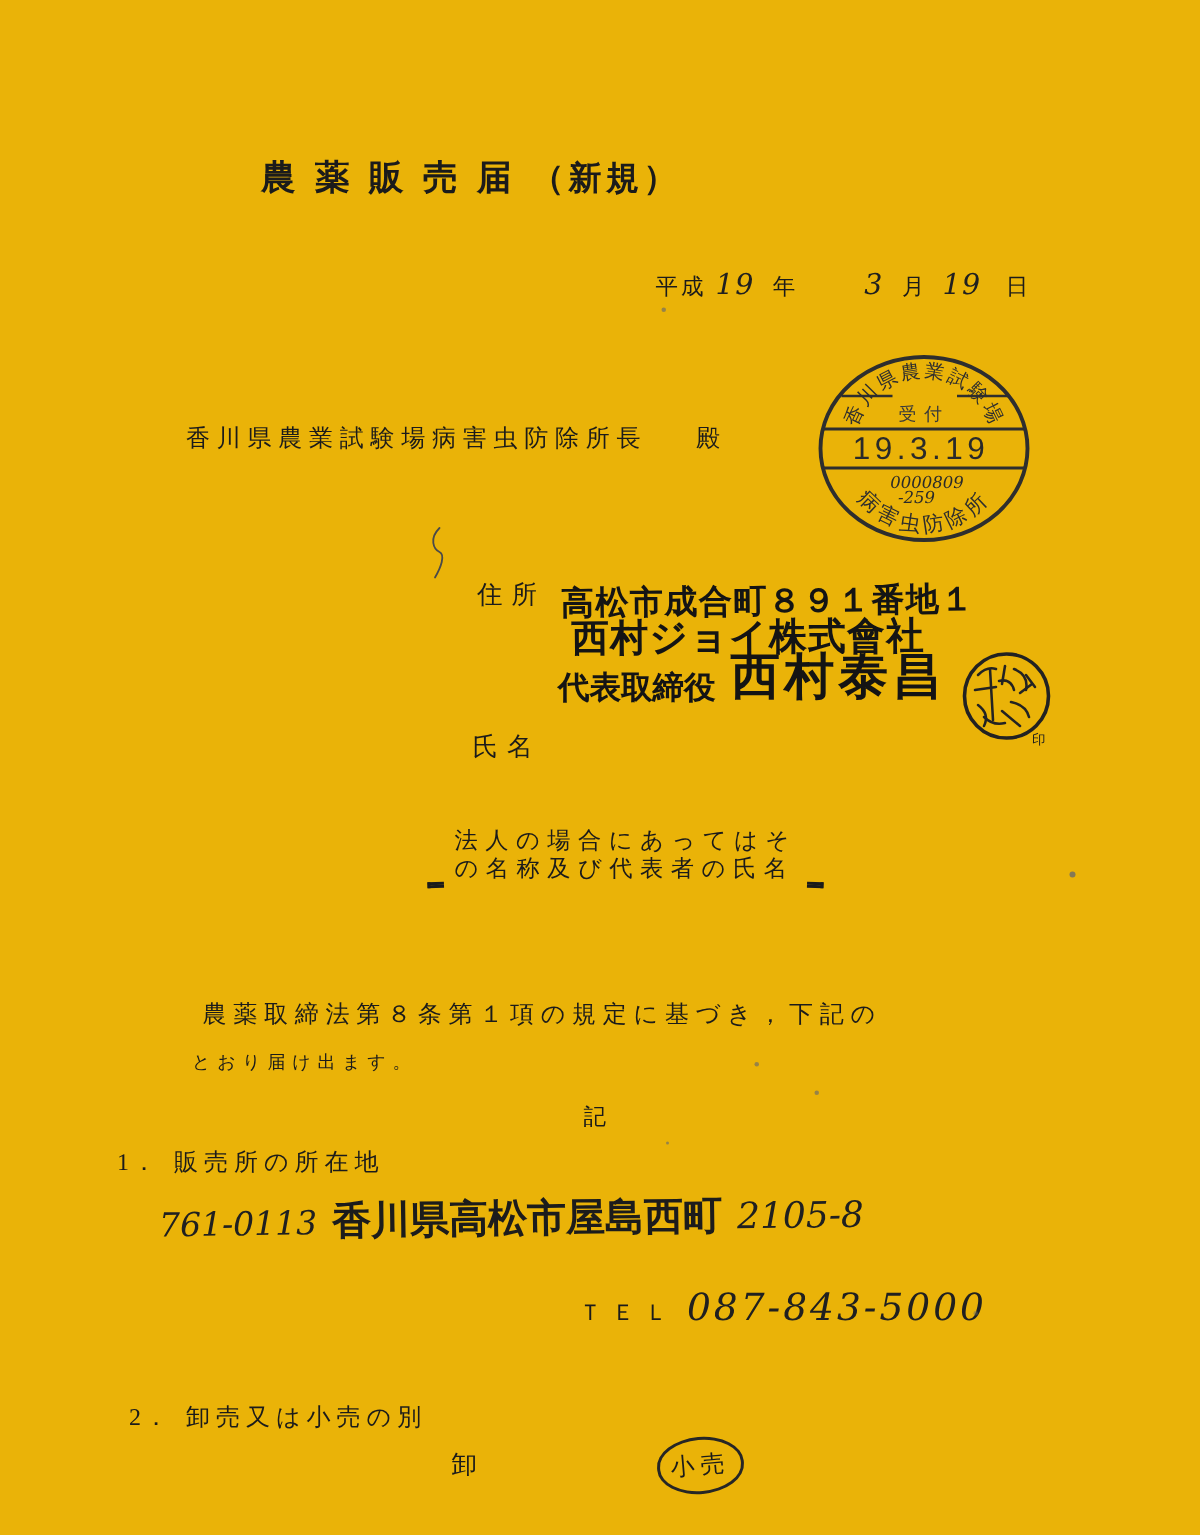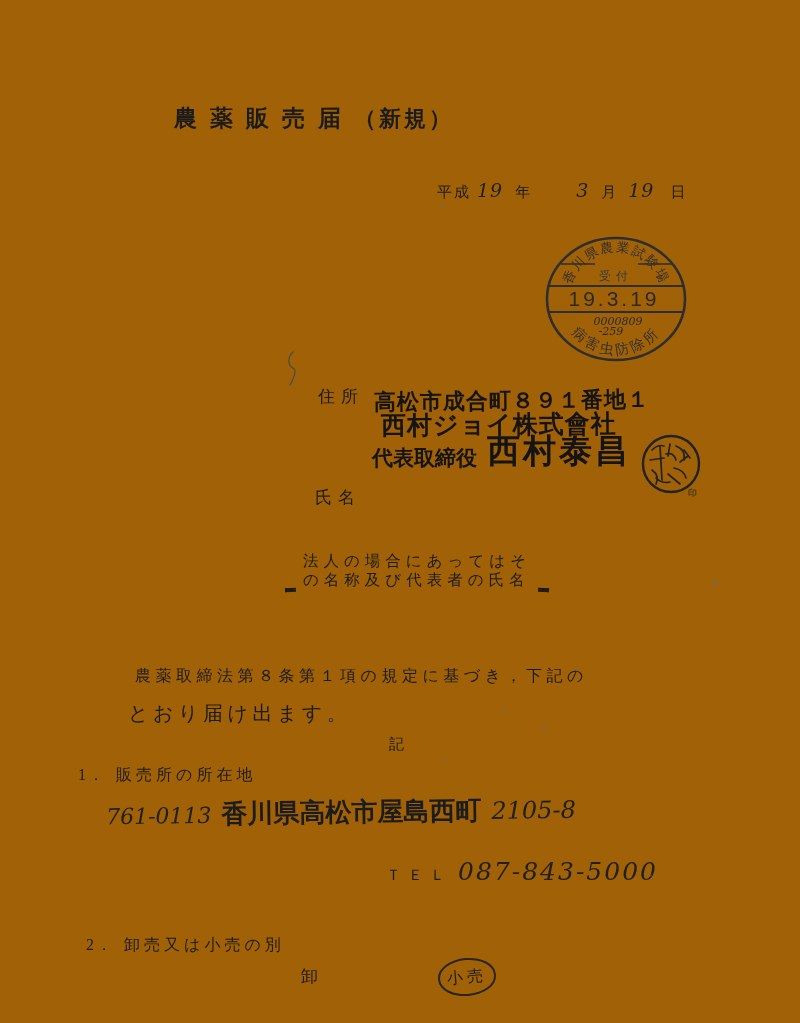--- a/index.html
+++ b/index.html
@@ -1,20 +1,20 @@
 <!DOCTYPE html>
 <html><head>
 <meta charset="utf-8">
 <style>
   :root { --ink:#1b1b1b; --stamp:#2e2e2e; }
   html,body { margin:0; padding:0; }
   body { background:#ffffff; }
   .page {
     position:relative; width:800px; height:1023px;
-    background:#a16207; overflow:hidden;
+    background:#eab308; overflow:hidden;
     font-family:"Liberation Serif","DejaVu Serif",serif;
     color:var(--ink);
   }
   .abs { position:absolute; white-space:nowrap; }
   .print { font-family:"Liberation Serif","DejaVu Serif",serif; color:var(--ink); }
   .hw { font-family:"DejaVu Serif",serif; font-style:italic; color:#202020; }
   .brush { font-family:"Liberation Serif","DejaVu Serif",serif; font-weight:700; color:#141414; }
 
   .title-row { left:174px; top:103px; display:flex; align-items:baseline; }
   .title-main { font-size:23px; font-weight:700; letter-spacing:13px; }
@@ -37,21 +37,21 @@
   .rep-role { font-size:21px; font-weight:700; margin-top:13px; }
   .rep-name { font-size:33px; font-weight:700; letter-spacing:3px; margin-left:10px; }
 
   .note-row { left:285px; top:511px; display:flex; align-items:flex-end;margin-top:37px; }
   .bracket { width:9px; }
   .bracket-l { border-left:2px solid var(--ink); border-top:2px solid var(--ink); border-bottom:2px solid var(--ink); transform:rotate(-2deg); }
   .bracket-r { border-right:2px solid var(--ink); border-top:2px solid var(--ink); border-bottom:2px solid var(--ink); transform:rotate(2deg); }
   .note-text { padding:3px 7px; font-size:15.5px; letter-spacing:5px; line-height:19px; }
 
   .body-line1 { left:135px; top:666px; font-size:16px; letter-spacing:4.5px; }
-  .body-line2 { left:128px; top:700px; font-size:20px; letter-spacing:4.5px;font-family:Liberation Serif, serif; }
+  .body-line2 { left:128px; top:700px; font-size:12px; letter-spacing:4.5px;font-family:Liberation Serif, serif; }
   .ki-heading { left:389px; top:735px; font-size:15px; }
 
   .sec-row { display:flex; align-items:baseline; font-size:16px; }
   .sec1 { left:78px; top:765px; }
   .sec2 { left:86px; top:935px; }
   .sec-num { letter-spacing:2px; }
   .sec-label { letter-spacing:4px; margin-left:10px; }
 
   .hw-addr-row { left:106px; top:795px; display:flex; align-items:baseline; transform:rotate(-0.8deg); }
   .hw-postal { font-size:22px; }
@@ -93,20 +93,24 @@
   <div class="abs date-row print">
     <span>平成</span>
     <span class="hw m6">19</span>
     <span class="m12">年</span>
     <span class="hw m44">3</span>
     <span class="m12">月</span>
     <span class="hw m10">19</span>
     <span class="m16">日</span>
   </div>
 
+  <div class="abs addressee-row print">
+    <span>香川県農業試験場病害虫防除所長</span>
+    <span class="honorific">殿</span>
+  </div>
 
   <svg class="abs" style="left:545px; top:235px;" width="142" height="128" viewBox="0 0 142 128">
     <defs>
       <path id="arcTop" d="M 26,50 A 47,47 0 0 1 116,50" fill="none"></path>
       <path id="arcBottom" d="M 19,84 A 56,56 0 0 0 123,84" fill="none"></path>
     </defs>
     <ellipse cx="71" cy="64" rx="69" ry="61" fill="none" stroke="#2e2e2e" stroke-width="2.6"></ellipse>
     <line x1="16" y1="29" x2="50" y2="29" stroke="#2e2e2e" stroke-width="1.6"></line>
     <line x1="93" y1="29" x2="127" y2="29" stroke="#2e2e2e" stroke-width="1.6"></line>
     <line x1="4" y1="51" x2="138" y2="51" stroke="#2e2e2e" stroke-width="2"></line>

